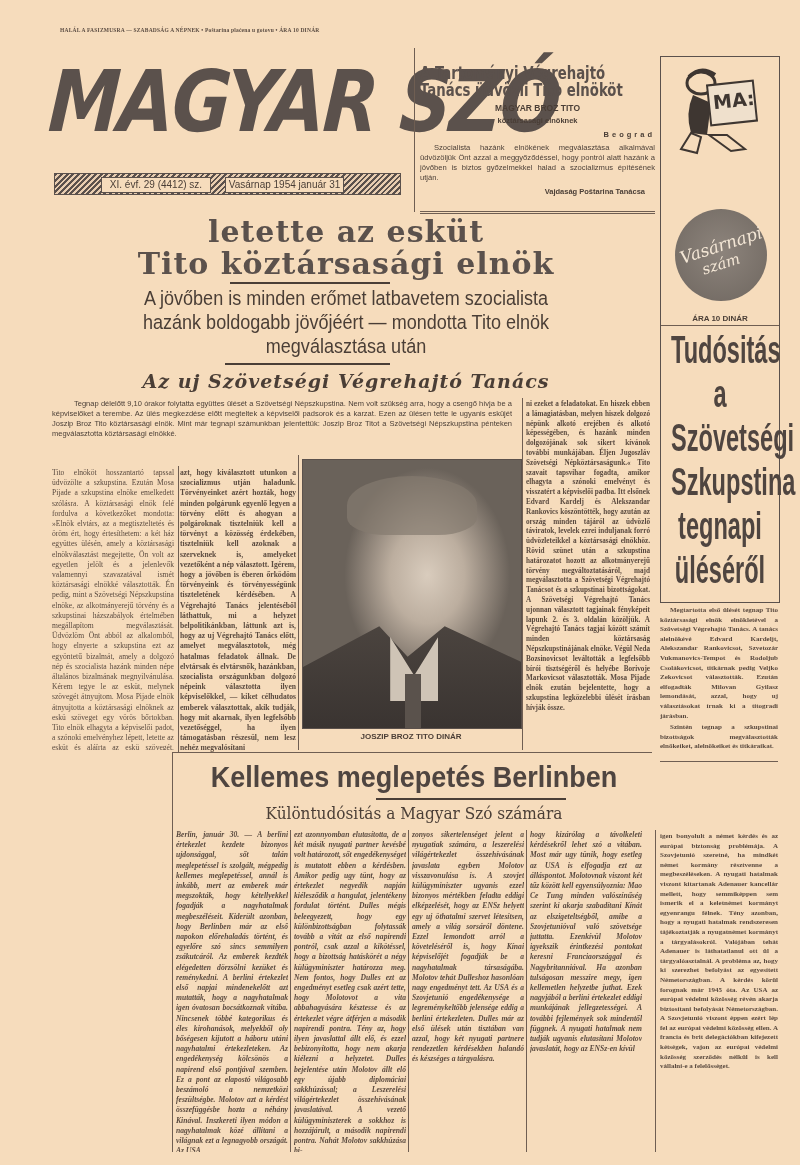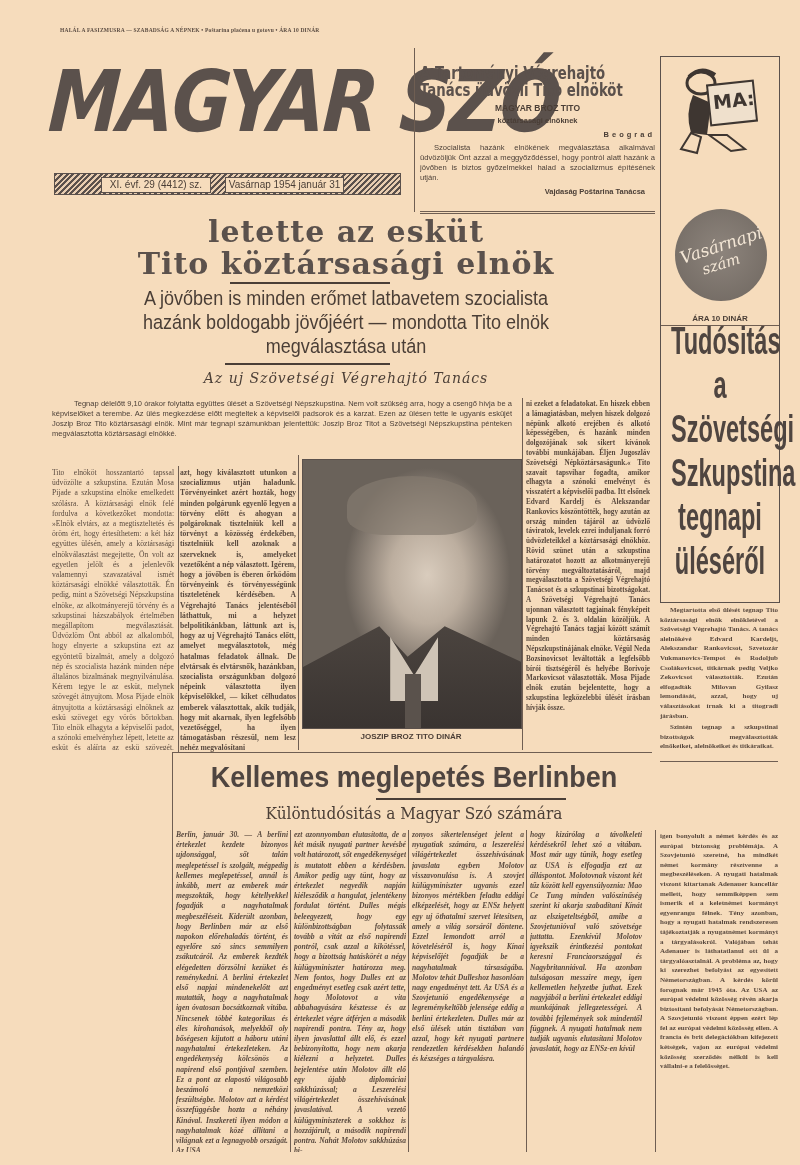--- a/index.html
+++ b/index.html
@@ -89,21 +89,21 @@
     <div class="abs" style="left:42px;top:26px;font-family:'DejaVu Sans',sans-serif;font-weight:bold;font-size:19px;color:#3e3631;transform:rotate(-6deg);">MA:</div>
   </div>
 
   <div class="abs stamp-circle" style="left:14px;top:152px;width:92px;height:92px;">
     <div style="font-size:17px;line-height:20px;margin-top:26px;transform:rotate(-18deg);">Vasárnapi</div>
     <div style="font-size:15px;line-height:18px;transform:rotate(-18deg);">szám</div>
   </div>
   <div class="abs" style="left:0;top:257px;width:118px;text-align:center;font-family:'Liberation Sans',sans-serif;font-weight:bold;font-size:8px;color:#4a3e36;">ÁRA 10 DINÁR</div>
   <div class="hrule" style="left:0;top:268px;width:118px;"></div>
 
-  <div class="abs" style="left:-20px;top:262px;width:158px;">
+  <div class="abs" style="left:-20px;top:271px;width:158px;">
     <div class="h-cond" style="font-size:38px;line-height:44px;">Tudósitás a</div>
     <div class="h-cond" style="font-size:38px;line-height:44px;">Szövetségi</div>
     <div class="h-cond" style="font-size:38px;line-height:44px;">Szkupstina</div>
     <div class="h-cond" style="font-size:38px;line-height:44px;">tegnapi</div>
     <div class="h-cond" style="font-size:38px;line-height:44px;">üléséről</div>
   </div>
 </div>
 
 <div class="abs body-text bold" style="left:660px;top:606px;width:118px;height:152px;font-size:7px;line-height:9.6px;font-family:Liberation Serif, serif;">
   <p>Megtartotta első ülését tegnap Tito köztársasági elnök elnökletével a Szövetségi Végrehajtó Tanács. A tanács alelnökévé Edvard Kardeljt, Alekszandar Rankovicsot, Szvetozár Vukmanovics-Tempot és Rodoljub Csolákovicsot, titkárnak pedig Veljko Zekovicsot választották. Ezután elfogadták Milovan Gyilasz lemondását, azzal, hogy uj választásokat írnak ki a titogradi járásban.</p>
@@ -116,21 +116,21 @@
   <div class="h-slab" style="font-size:30px;line-height:32px;letter-spacing:1px;">letette az esküt</div>
   <div class="h-slab" style="font-size:30px;line-height:32px;letter-spacing:1px;">Tito köztársasági elnök</div>
 </div>
 <div class="hrule" style="left:230px;top:282px;width:160px;height:2px;background:#4a3e36;"></div>
 <div class="abs" style="left:40px;top:286px;width:612px;">
   <div class="h-sans" style="font-size:20.5px;line-height:24px;transform:scaleX(0.88);">A jövőben is minden erőmet latbavetem szocialista</div>
   <div class="h-sans" style="font-size:20.5px;line-height:24px;transform:scaleX(0.88);">hazánk boldogabb jövőjéért — mondotta Tito elnök</div>
   <div class="h-sans" style="font-size:20.5px;line-height:24px;transform:scaleX(0.88);">megválasztása után</div>
 </div>
 <div class="hrule" style="left:225px;top:363px;width:165px;height:2px;background:#4a3e36;"></div>
-<div class="abs" style="left:40px;top:370px;width:612px;text-align:center;font-family:'DejaVu Serif',serif;font-weight:normal;font-style:italic;font-size:14px;color:#4a3e36;letter-spacing:1px;">Az uj Szövetségi Végrehajtó Tanács</div>
+<div class="abs" style="left:40px;top:370px;width:612px;text-align:center;font-family:'DejaVu Serif',serif;font-weight:bold;font-style:italic;font-size:19px;color:#4a3e36;letter-spacing:1px;">Az uj Szövetségi Végrehajtó Tanács</div>
 
 <div class="abs body-text" style="left:52px;top:399px;width:460px;height:47px;font-family:'Liberation Sans',sans-serif;font-size:7.5px;line-height:10px;color:#4a3e36;text-indent:22px;">Tegnap délelőtt 9,10 órakor folytatta együttes ülését a Szövetségi Népszkupstina. Nem volt szükség arra, hogy a csengő hívja be a képviselőket a terembe. Az ülés megkezdése előtt megteltek a képviselői padsorok és a karzat. Ezen az ülésen tette le ugyanis esküjét Joszip Broz Tito köztársasági elnök. Mint már tegnapi számunkban jelentettük: Joszip Broz Titot a Szövetségi Népszkupstina pénteken megválasztotta köztársasági elnökké.</div>
 
 <div class="abs body-text" style="left:52px;top:468px;width:122px;height:282px;">Tito elnököt hosszantartó tapssal üdvözölte a szkupstina. Ezután Mosa Pijade a szkupstina elnöke emelkedett szólásra. A köztársasági elnök felé fordulva a következőket mondotta: »Elnök elvtárs, az a megtiszteltetés és öröm ért, hogy értesíthetem: a két ház együttes ülésén, amely a köztársasági elnökválasztást megejtette, Ön volt az egyetlen jelölt és a jelenlevők valamennyi szavazatával ismét köztársasági elnökké választották. Én pedig, mint a Szövetségi Népszkupstina elnöke, az alkotmányerejű törvény és a szkupstinai házszabályok értelmében megállapítom megválasztását. Üdvözlöm Önt abból az alkalomból, hogy elnyerte a szkupstina ezt az egyöntetű bizalmát, amely a dolgozó nép és szocialista hazánk minden népe általános bizalmának megnyilvánulása. Kérem tegye le az esküt, melynek szövegét átnyujtom. Mosa Pijade elnök átnyujtotta a köztársasági elnöknek az eskü szöveget egy vörös bőrtokban. Tito elnök elhagyta a képviselői padot, a szónoki emelvényhez lépett, letette az esküt és aláírta az eskü szövegét. Ezután a következőket mondotta: »Népképviselő elvtársak és elvtársnők, Forrón köszönöm ezt a nagy bizalmat, amelyet kifejeztetek azzal, hogy ujból szocialista közösségünk, a Jugoszláv Szövetségi Népköztársaság elnökévé választottatok. Különösen kiemelem, hogy a jövőben is, mint eddig, minden erőmet latba vetem ennek megvalósításáért, amiért egész életemen át harcoltam, amelyért harcoltatok ti és harcoltak népeink — szocialista hazánk boldogabb jövőjéért, a szebb életért. Nagy és nehéz feladatok állnak még előttünk. Amit azonban eddig elértünk, bízvást biztosítékkal tekintünk jövendő életünk elé, azzal a bizalommal, hogy átlábaljuk ezeket a nehézségeket. Ugyanis nekünk kell szebbé tennünk a mezőgazdaságot, amelyek tehetőbbé teszik ezeknek a nehézségeknek az átlábalását: népeink erőfeszítése, dolgozó népünk áldozatkészsége és azoknak a törvényeknek a tisztelete, amelyeket ez a testület hoz meg. Mert ezeknek a törvényeknek a tisztelete — amelyben nekem elsősorban példát kell mutatnom ezen a magas tisztségen — jelenti</div>
 <div class="vrule" style="left:178px;top:466px;height:286px;"></div>
 
 <div class="abs body-text bold" style="left:172px;top:468px;width:126px;height:0;"></div>
 
 <div class="abs body-text bold" style="left:171px;top:468px;width:0;height:0;"></div>
 

